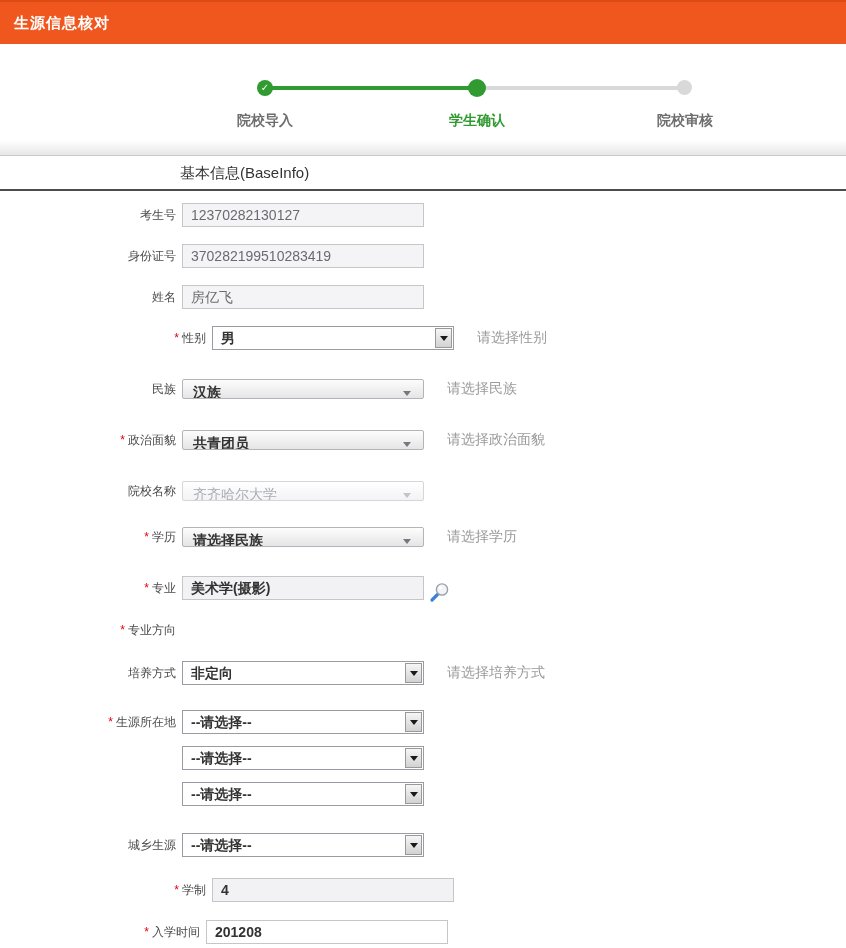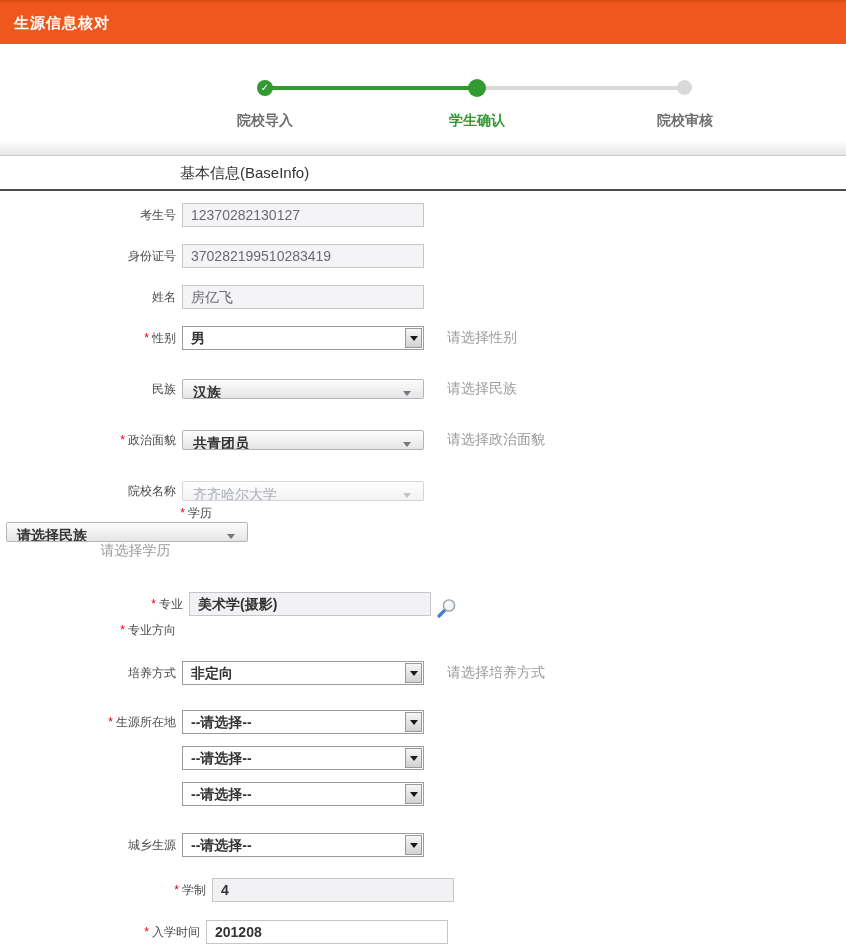--- a/index.html
+++ b/index.html
@@ -61,23 +61,23 @@
         background:linear-gradient(#fdfdfd,#e5e5e7);position:relative;font-size:14px;line-height:24px;
         padding:0 26px 0 10px;font-weight:bold;color:#333;white-space:nowrap;overflow:hidden;}
   .csel .tri{position:absolute;right:12px;top:11px;width:0;height:0;
              border-left:4px solid transparent;border-right:4px solid transparent;border-top:5px solid #77777c;}
   .csel.disabled{border-color:#d6d6da;background:linear-gradient(#ffffff,#f3f3f5);color:#a8acb5;font-weight:normal;}
   .csel.disabled .tri{border-top-color:#c3c3c8;}
 
   .mag{margin-left:5px;margin-top:10px;flex:none;cursor:pointer;}
 
   
-  .r-ksh{top:11px;} .r-sfzh{top:52px;} .r-xm{top:93px;} .r-xb{top:134px;}
-  .r-mz{top:185px;} .r-zzmm{top:236px;} .r-yxmc{top:287px;} .r-xl{top:314px;flex-direction:column;}
-  .r-zy{top:400px;padding-left:7px;} .r-zyfx{top:426px;} .r-pyfs{top:469px;}
+  .r-ksh{top:11px;} .r-sfzh{top:52px;} .r-xm{top:93px;} .r-xb{top:134px;padding-left:30px;}
+  .r-mz{top:185px;} .r-zzmm{top:236px;} .r-yxmc{top:287px;} .r-xl{top:333px;}
+  .r-zy{top:384px;} .r-zyfx{top:426px;} .r-pyfs{top:469px;}
   .r-sy1{top:518px;} .r-sy2{top:554px;} .r-sy3{top:590px;}
   .r-cxsy{top:641px;} .r-xz{top:686px;margin-left:30px;} .r-rxsj{top:728px;margin-left:24px;}
 </style>
 </head>
 <body>
 
 <div class="topbar">
   <span class="title">生源信息核对</span>
 </div>
 

